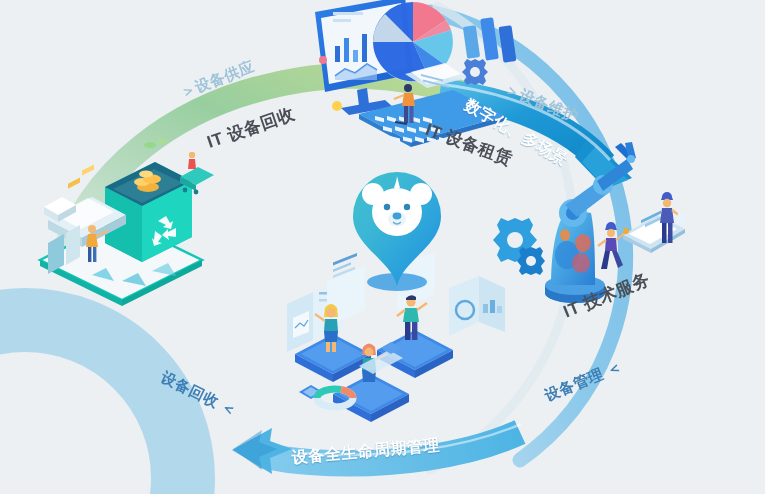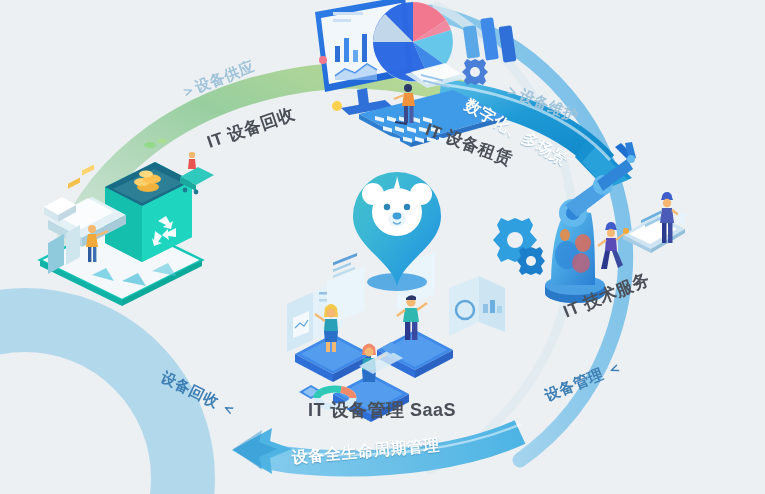--- a/index.html
+++ b/index.html
@@ -449,19 +449,18 @@
   <div class="lbl pale nosel" style="left:509px;top:80px;font-size:15px;transform:rotate(22deg);transform-origin:left top;">＞设备维护</div>
 
   <div class="lbl dark nosel" style="left:430px;top:118px;font-size:17px;transform:rotate(20deg);transform-origin:left top;">IT 设备租赁</div>
 
   <div class="lbl white nosel" style="left:471px;top:95px;font-size:16px;transform:rotate(30deg);transform-origin:left top;">数字化、多场景</div>
 
   <div class="lbl dark nosel" style="left:560px;top:302px;font-size:17px;transform:rotate(-22deg);transform-origin:left top;">IT 技术服务</div>
 
   <div class="lbl blue nosel" style="left:542px;top:388px;font-size:15px;transform:rotate(-22deg);transform-origin:left top;">设备管理 ＜</div>
 
-  <div class="lbl dark nosel" style="left:308px;top:398px;font-size:18px;">IT 设备管理 SaaS</div>
 
   <div class="lbl white nosel" style="left:291px;top:448px;font-size:16px;transform:rotate(-5deg);transform-origin:left top;">设备全生命周期管理</div>
 
   <div class="lbl blue nosel" style="left:166px;top:368px;font-size:15px;transform:rotate(26deg);transform-origin:left top;">设备回收 ＜</div>
 
 </div>
 
 </body></html>

